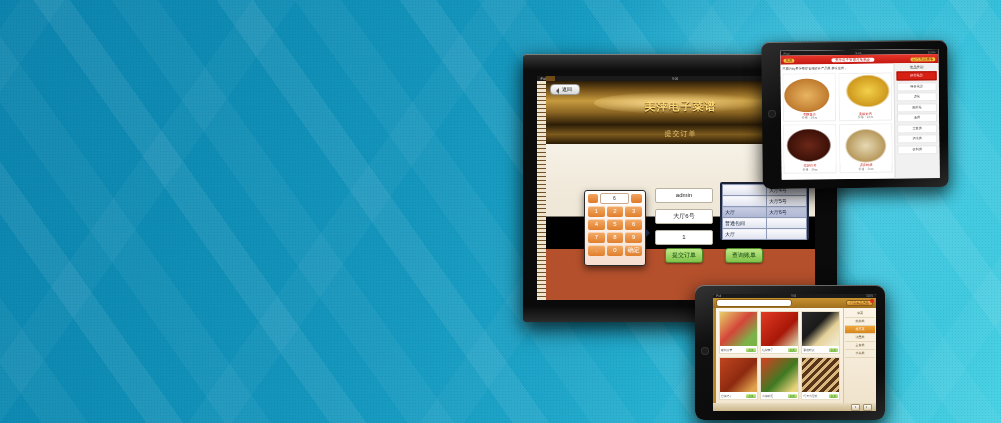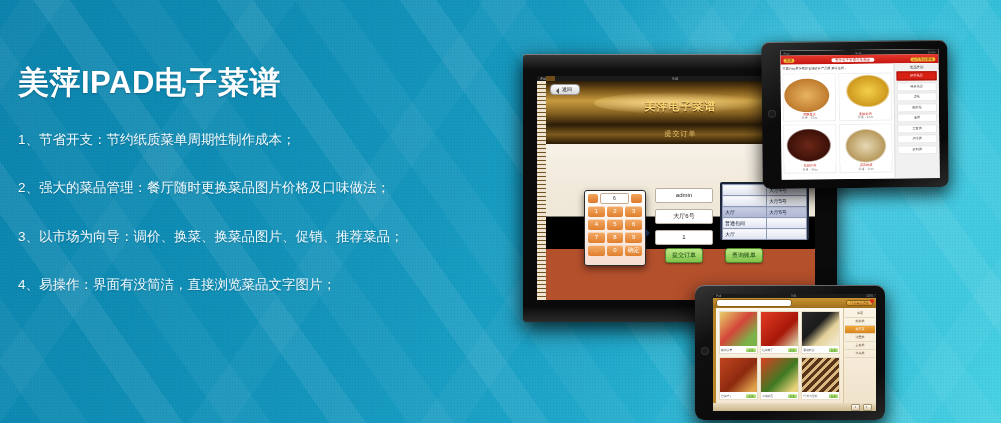--- a/index.html
+++ b/index.html
@@ -213,27 +213,20 @@
 </style>
 </head>
 <body>
 
 <div id="stage">
   <div class="stripes"></div>
   <div class="stripes2"></div>
   <div class="glow"></div>
   <div class="dots"></div>
 
-  <div id="copy">
-    <h1 id="headline">美萍IPAD电子菜谱</h1>
-    <p class="bullet">1、节省开支：节约纸质菜单周期性制作成本；</p>
-    <p class="bullet">2、强大的菜品管理：餐厅随时更换菜品图片价格及口味做法；</p>
-    <p class="bullet">3、以市场为向导：调价、换菜、换菜品图片、促销、推荐菜品；</p>
-    <p class="bullet">4、易操作：界面有没简洁，直接浏览菜品文字图片；</p>
-  </div>
 
   <div class="tablet" id="tablet-main">
     <div class="bezel-hl"></div>
     <div class="screen">
       <div id="scr-main">
         <div class="statusbar">
           <span>iPad</span>
           <span>9:06</span>
           <span>100%</span>
         </div>

